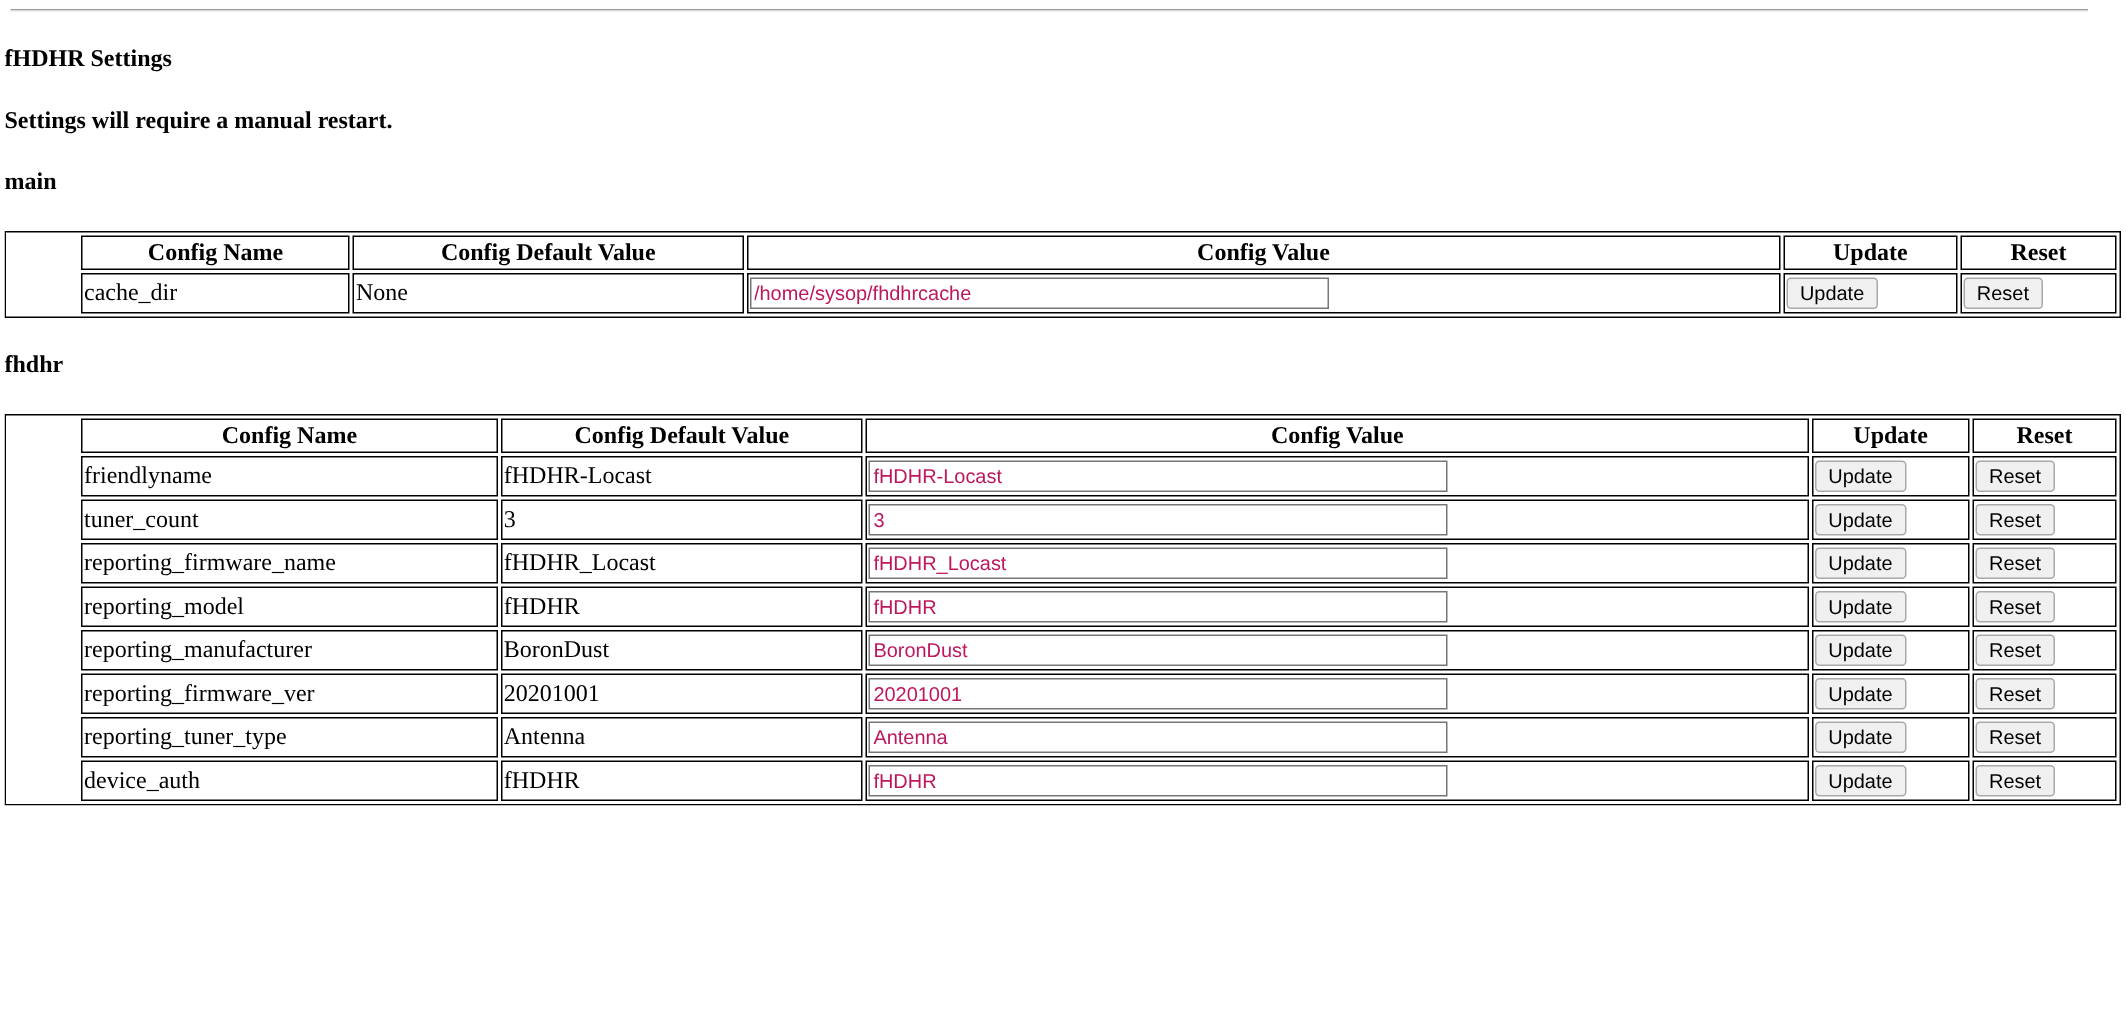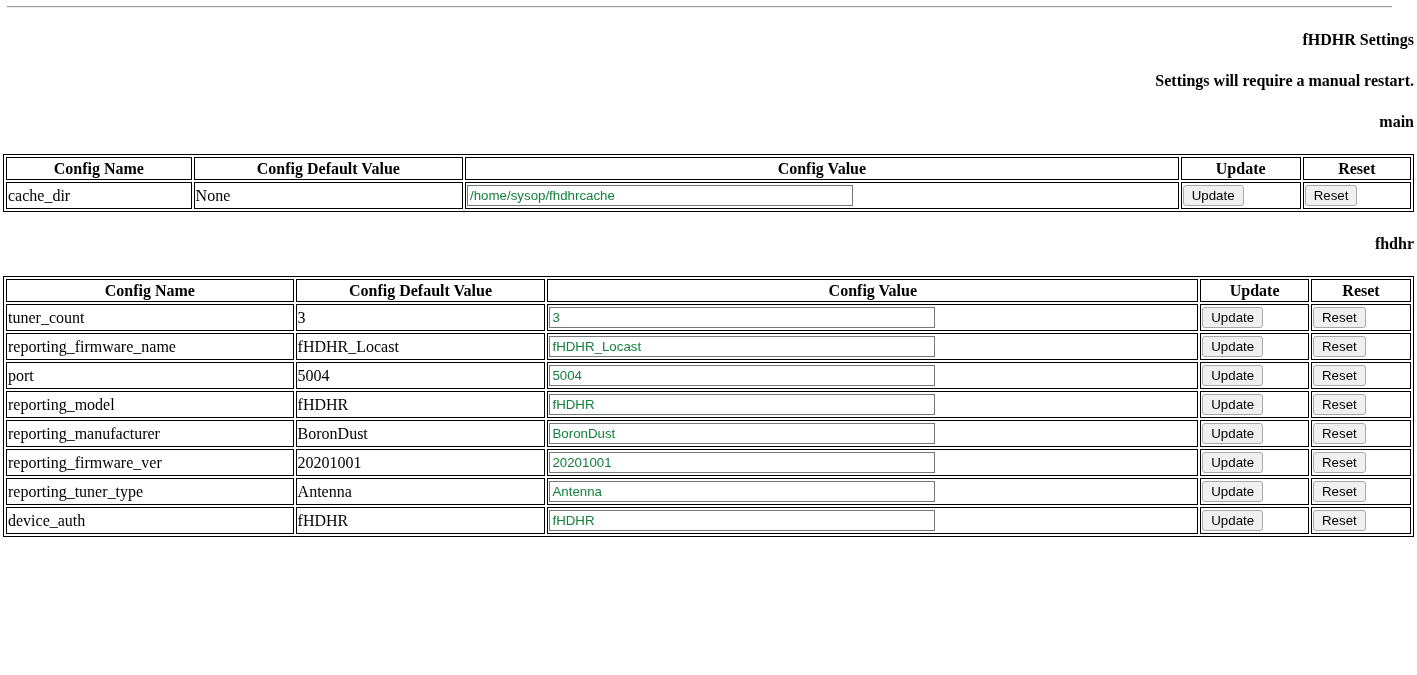--- a/index.html
+++ b/index.html
@@ -11,30 +11,31 @@
     width: 1411px;
   }
   .top-divider {
     height: 0;
     border-top: 1px solid #9a9a9a;
     border-bottom: 1px solid #ededed;
     margin: 3px 22px 0 4px;
   }
   .heading {
     font-weight: bold;
-    text-align: right;
+    text-align: left;
     font-size: 16px;
     margin: 23px 0;
   }
   table.cfg {
     width: 100%;
     table-layout: fixed;
     border-collapse: separate;
     border-spacing: 2px;
     border: 1px solid #000;
+    padding-left: 48px;
   }
   table.cfg th, table.cfg td {
     border: 1px solid #000;
     padding: 1px;
     overflow: hidden;
     white-space: nowrap;
   }
   table.cfg th {
     font-weight: bold;
     text-align: center;
@@ -58,21 +59,21 @@
 
   input.cfg-value {
     display: block;
     box-sizing: border-box;
     width: 386px;
     height: 21px;
     margin: 0;
     padding: 1px 2px;
     border: 1px solid #767676;
     background: #fff;
-    color: #15803d;
+    color: #be185d;
     font-family: "Liberation Sans", sans-serif;
     font-size: 13.3px;
   }
   button.btn {
     display: inline-block;
     margin: 0;
     padding: 2px 8px;
     background: #f0f0f0;
     border: 1px solid #a9a9a9;
     border-radius: 3px;
@@ -121,42 +122,42 @@
         <tr>
           <th>Config Name</th>
           <th>Config Default Value</th>
           <th>Config Value</th>
           <th>Update</th>
           <th>Reset</th>
         </tr>
       </thead>
       <tbody>
         <tr>
+          <td>friendlyname</td>
+          <td>fHDHR-Locast</td>
+          <td>
+            <input type="text" class="cfg-value" value="fHDHR-Locast" style="">
+          </td>
+          <td><button type="button" class="btn">Update</button></td>
+          <td><button type="button" class="btn">Reset</button></td>
+        </tr>
+        <tr>
           <td>tuner_count</td>
           <td>3</td>
           <td>
             <input type="text" class="cfg-value" value="3" style="">
           </td>
           <td><button type="button" class="btn">Update</button></td>
           <td><button type="button" class="btn">Reset</button></td>
         </tr>
         <tr>
           <td>reporting_firmware_name</td>
           <td>fHDHR_Locast</td>
           <td>
             <input type="text" class="cfg-value" value="fHDHR_Locast" style="">
-          </td>
-          <td><button type="button" class="btn">Update</button></td>
-          <td><button type="button" class="btn">Reset</button></td>
-        </tr>
-        <tr>
-          <td>port</td>
-          <td>5004</td>
-          <td>
-            <input type="text" class="cfg-value" value="5004" style="">
           </td>
           <td><button type="button" class="btn">Update</button></td>
           <td><button type="button" class="btn">Reset</button></td>
         </tr>
         <tr>
           <td>reporting_model</td>
           <td>fHDHR</td>
           <td>
             <input type="text" class="cfg-value" value="fHDHR" style="">
           </td>

